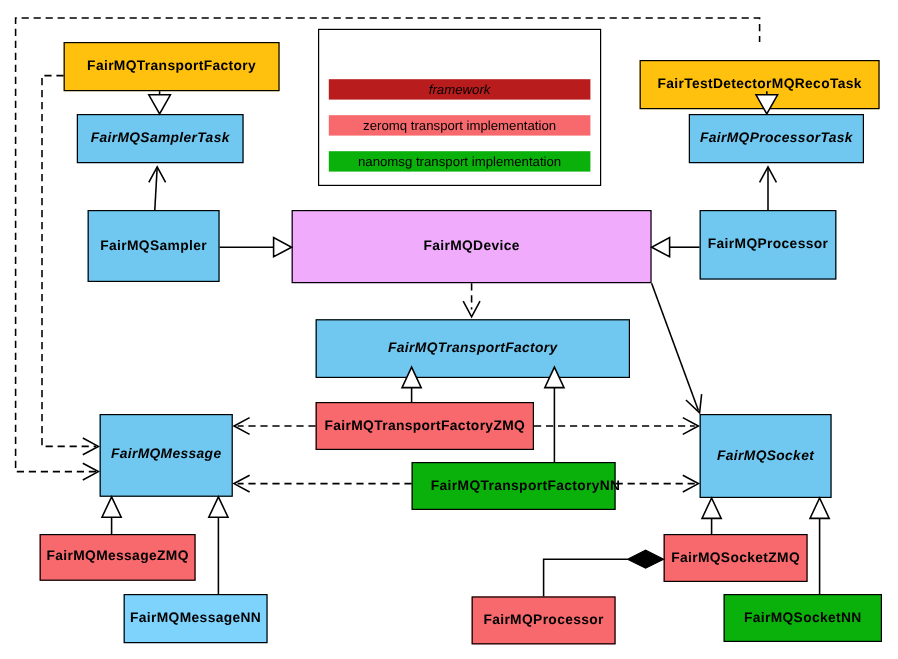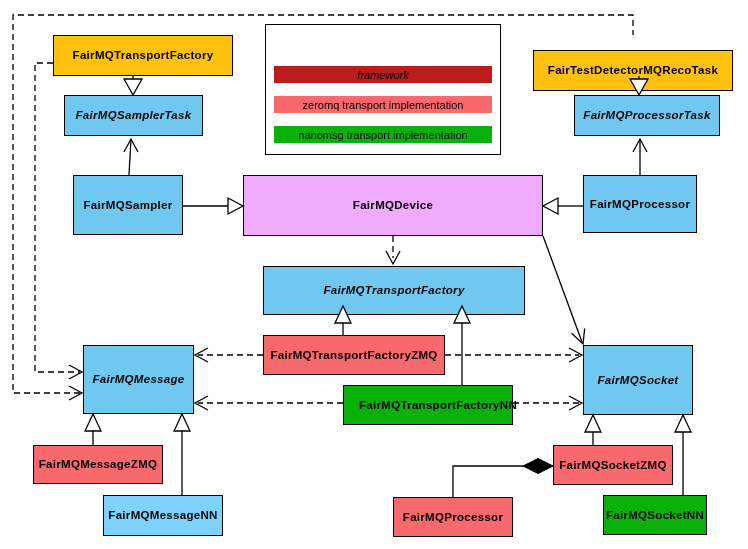--- a/index.html
+++ b/index.html
@@ -35,21 +35,21 @@
   <div class="node" style="left: 583px; top: 175px; width: 114px; height: 58px; background: rgb(112, 200, 240);">FairMQProcessor</div>
   <div class="node abstract" style="left: 263px; top: 266px; width: 262px; height: 49px; background: rgb(112, 200, 240);">FairMQTransportFactory</div>
   <div class="node" style="left: 263px; top: 335px; width: 182px; height: 40px; background: rgb(247, 105, 109);">FairMQTransportFactoryZMQ</div>
   <div class="node" style="left: 343px; top: 385px; width: 170px; height: 40px; background: rgb(11, 177, 11); padding-left: 22px;">FairMQTransportFactoryNN</div>
   <div class="node abstract" style="left: 83px; top: 345px; width: 111px; height: 69px; background: rgb(112, 200, 240);">FairMQMessage</div>
   <div class="node abstract" style="left: 583px; top: 345px; width: 110px; height: 70px; background: rgb(112, 200, 240);">FairMQSocket</div>
   <div class="node" style="left: 33px; top: 445px; width: 130px; height: 39px; background: rgb(247, 105, 109);">FairMQMessageZMQ</div>
   <div class="node" style="left: 103px; top: 495px; width: 120px; height: 41px; background: #7dd3fc;">FairMQMessageNN</div>
   <div class="node" style="left: 393px; top: 497px; width: 120px; height: 40px; background: rgb(247, 105, 109);">FairMQProcessor</div>
   <div class="node" style="left: 553px; top: 445px; width: 120px; height: 40px; background: rgb(247, 105, 109);">FairMQSocketZMQ</div>
-  <div class="node" style="left: 603px; top: 495px; width: 104px; height: 40px; background: rgb(11, 177, 11);">FairMQSocketNN</div>
+  <div class="node" style="left: 603px; top: 495px; width: 132px; height: 40px; background: rgb(11, 177, 11);">FairMQSocketNN</div>
 
   <div class="legend">
     <div class="legend-item" style="top: 41px; background: #b91c1c; font-style: italic;">framework</div>
     <div class="legend-item" style="top: 71px; background: rgb(247, 105, 109);">zeromq transport implementation</div>
     <div class="legend-item" style="top: 101px; background: rgb(11, 177, 11);">nanomsg transport implementation</div>
   </div>
 
   <svg class="overlay" width="748" height="549" viewBox="0 0 748 549">
 
     <g>

